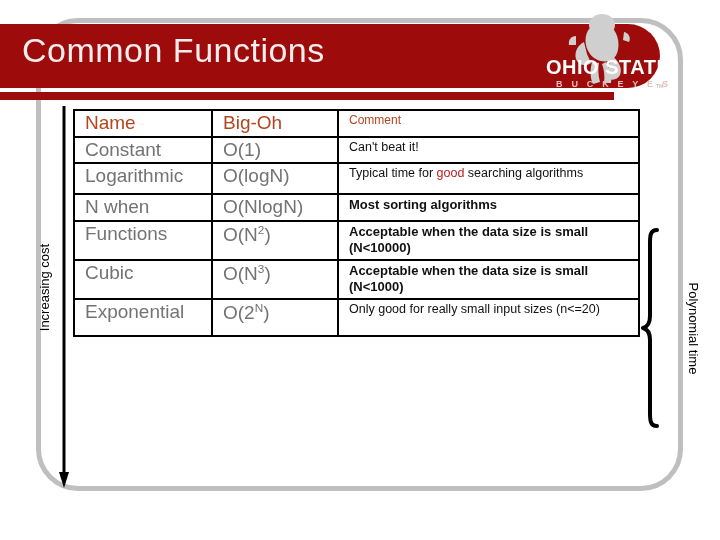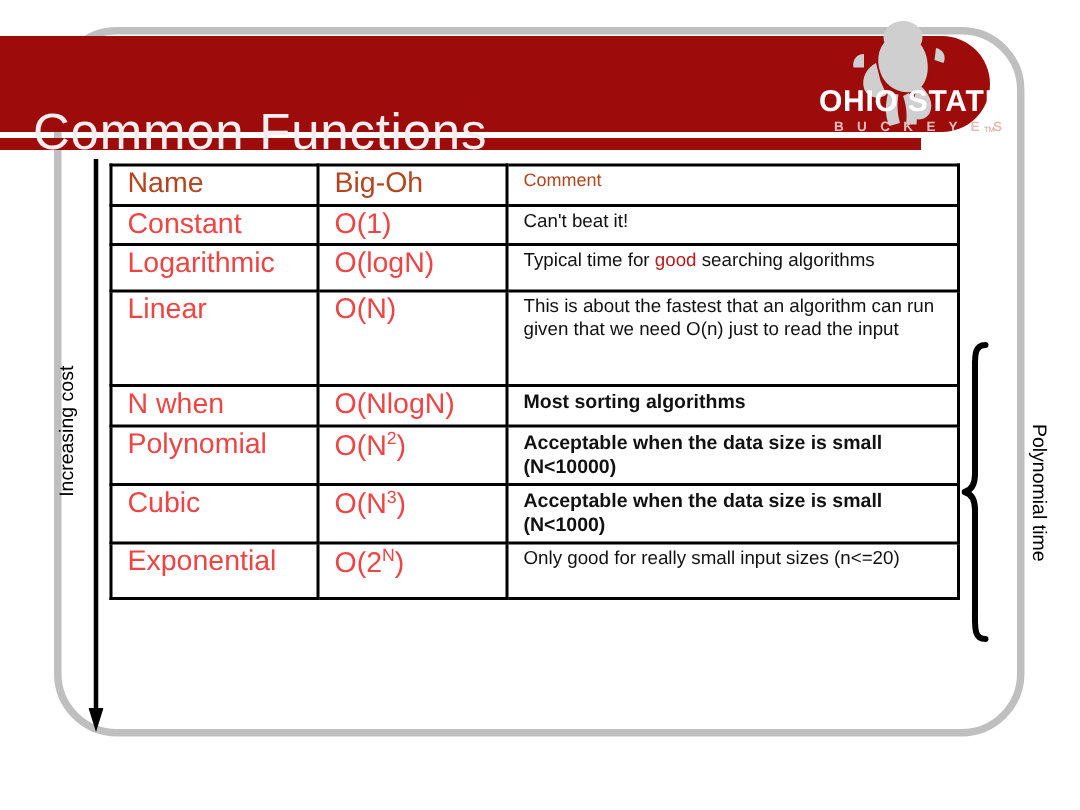--- a/index.html
+++ b/index.html
@@ -48,21 +48,20 @@
     z-index:3;
   }
   #page-title{
     position:absolute;
     left:22px; top:31px;
     font-size:34px;
     color:#f6eeee;
     letter-spacing:.5px;
     white-space:nowrap;
     z-index:4;
-    margin-top:38px;
   }
 
   
   #osu-logo{
     position:absolute;
     left:540px; top:12px;
     width:130px; height:82px;
     z-index:5;
   }
   #osu-logo svg{display:block;}
@@ -123,21 +122,21 @@
     vertical-align:top;
     background:#fff;
   }
   #func-table col.c-name{width:138px;}
   #func-table col.c-bigoh{width:126px;}
   #func-table col.c-comment{width:301px;}
 
   .cell-name,.cell-bigoh{
     font-size:19px;
     line-height:1.08;
-    color:#ef4444;
+    color:#737373;
     white-space:nowrap;
   }
   .hdr .cell-name,.hdr .cell-bigoh,.hdr .cell-comment{
     color:#b4451f;
     font-size:19px;
     font-weight:400;
   }
   .cell-comment{
     font-size:12.5px;
     line-height:1.22;
@@ -225,34 +224,29 @@
 
 
     <tr class="r3">
       <td class="cell-name">Logarithmic</td>
       <td class="cell-bigoh">O(logN)</td>
       <td class="cell-comment">
         <span>Typical time for </span><span class="hl">good</span><span> searching algorithms</span>
       </td>
     </tr>
 
-    <tr class="r4">
-      <td class="cell-name">Linear</td>
-      <td class="cell-bigoh">O(N)</td>
-      <td class="cell-comment">This is about the fastest that an algorithm can run given that we need O(n) just to read the input</td>
-    </tr>
 
     <tr class="r5">
       <td class="cell-name">N when</td>
       <td class="cell-bigoh">O(NlogN)</td>
       <td class="cell-comment bold">Most sorting algorithms</td>
     </tr>
 
     <tr class="r6">
-      <td class="cell-name">Polynomial</td>
+      <td class="cell-name">Functions</td>
       <td class="cell-bigoh"><span>O(N</span><span class="sup">2</span><span>)</span></td>
       <td class="cell-comment bold">Acceptable when the data size is small (N&lt;10000)</td>
     </tr>
 
     <tr class="r7">
       <td class="cell-name">Cubic</td>
       <td class="cell-bigoh"><span>O(N</span><span class="sup">3</span><span>)</span></td>
       <td class="cell-comment bold">Acceptable when the data size is small (N&lt;1000)</td>
     </tr>
 

